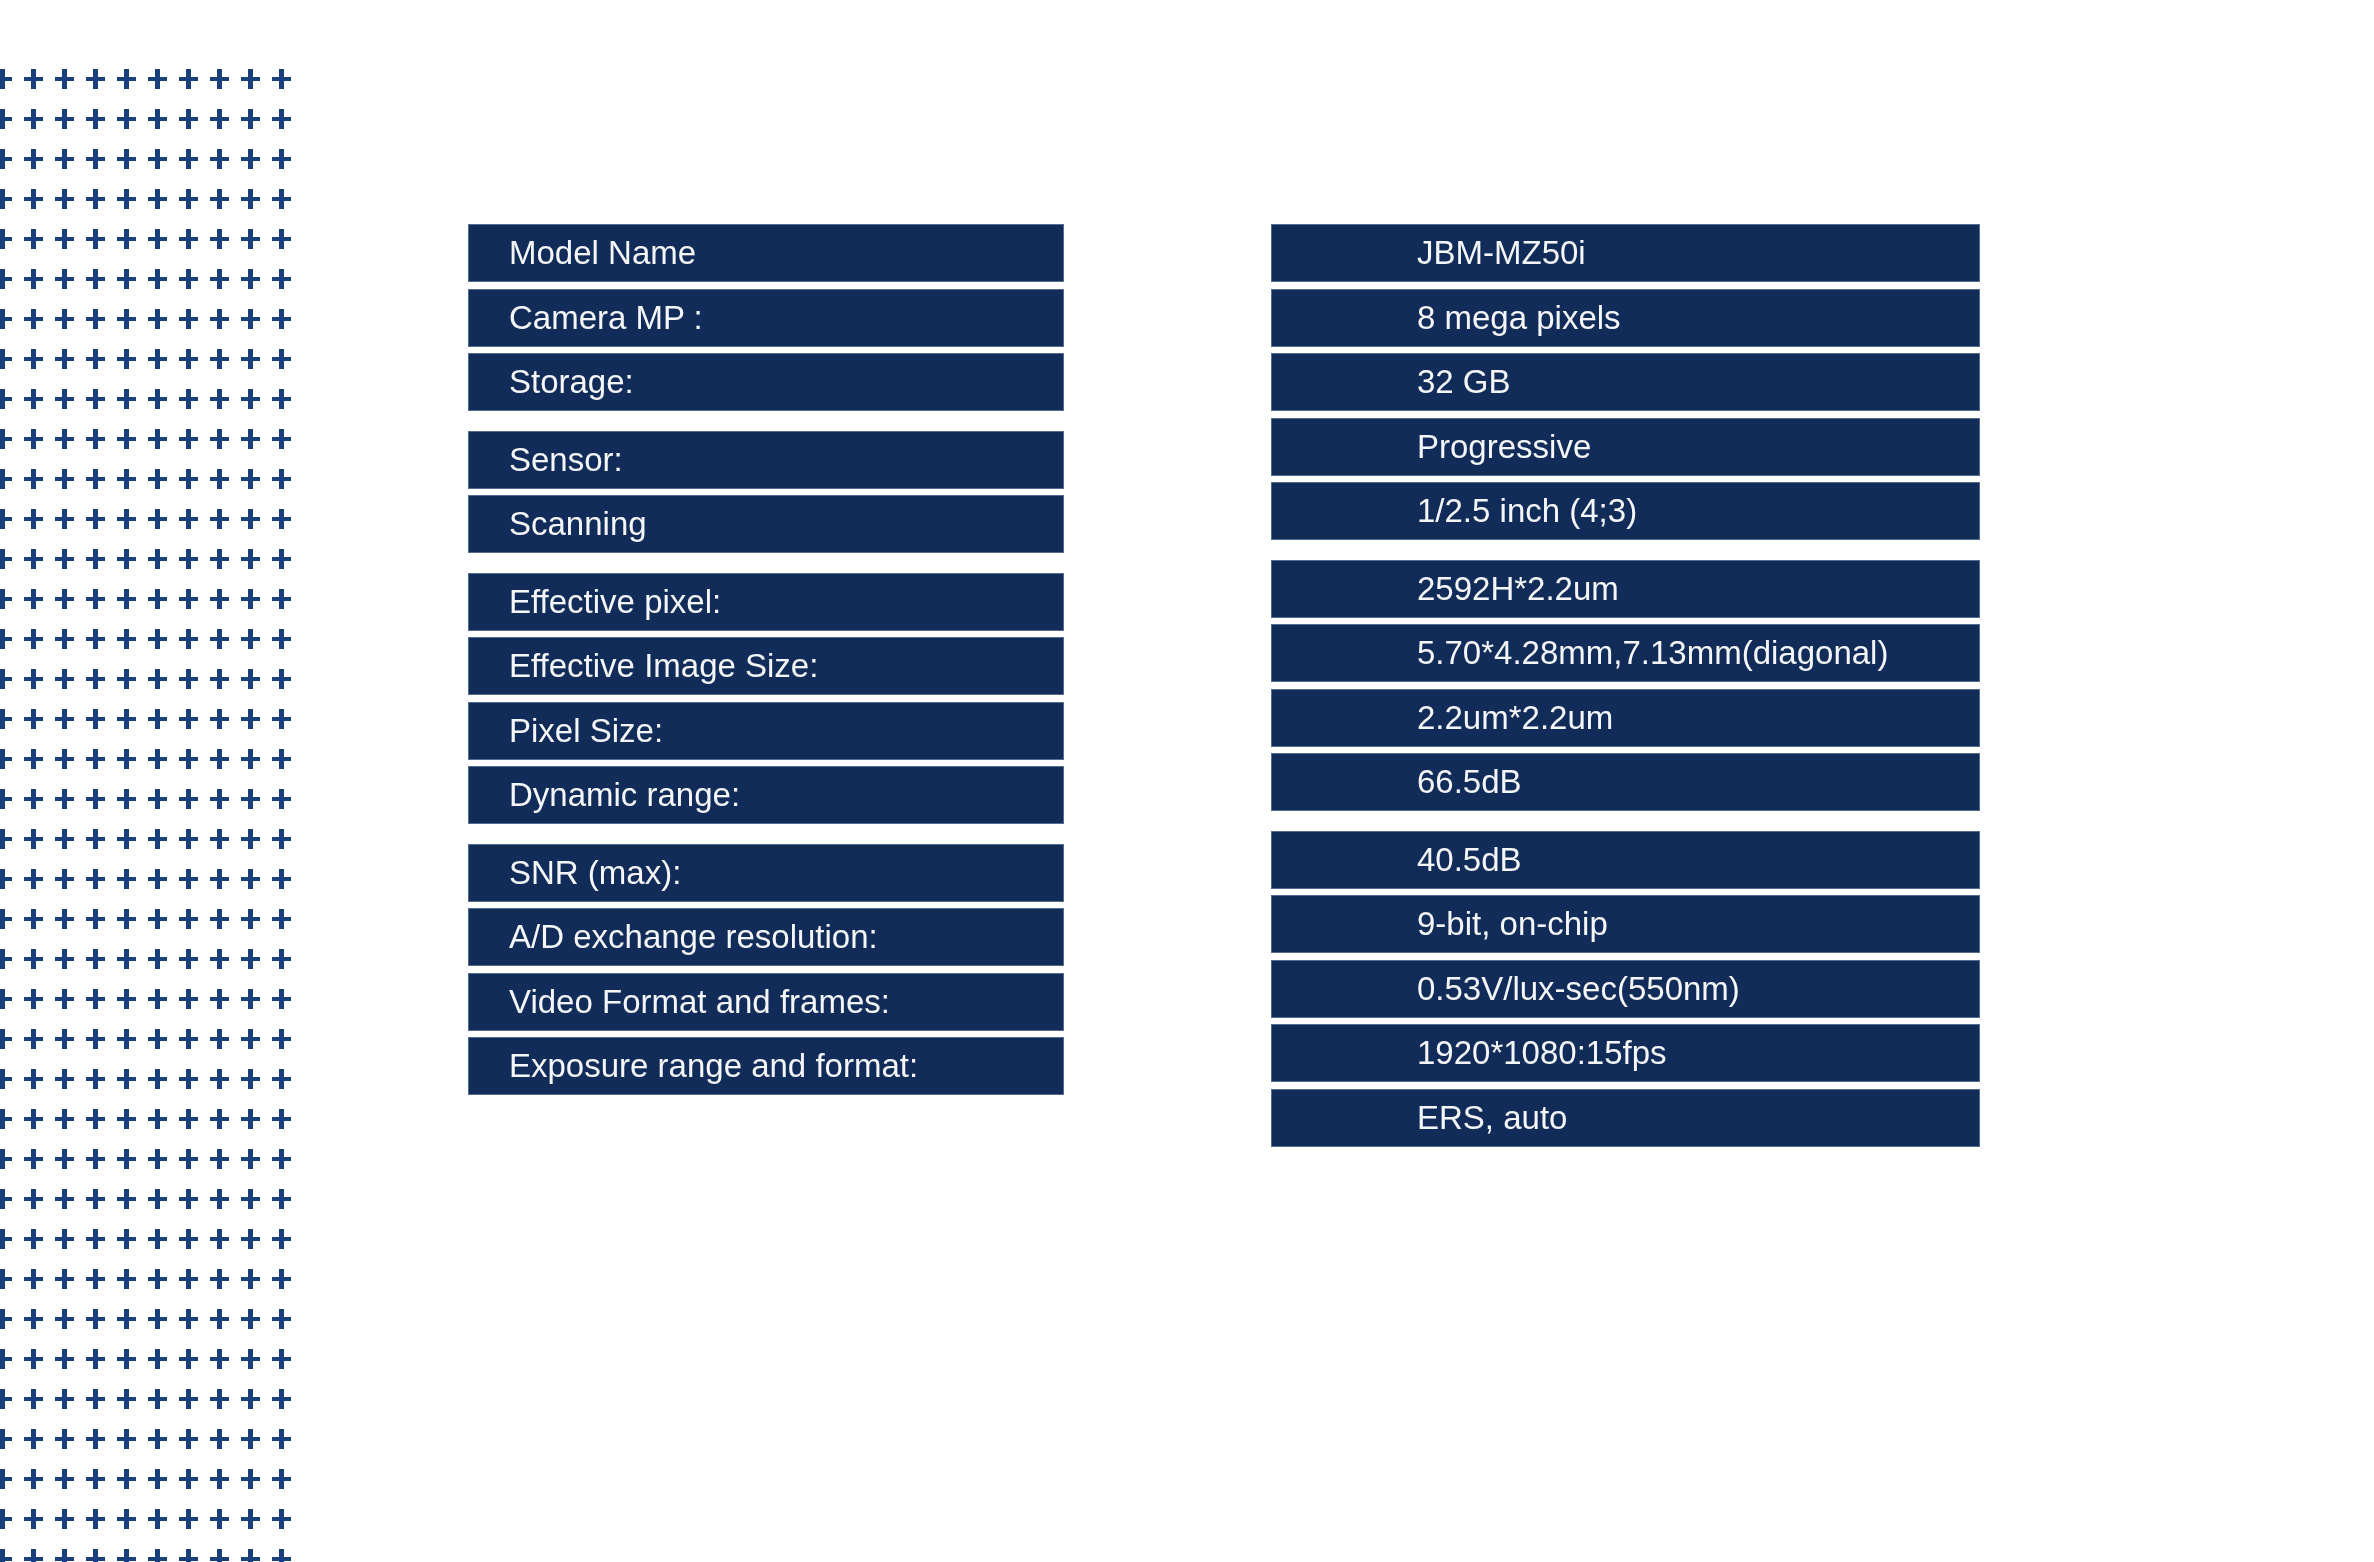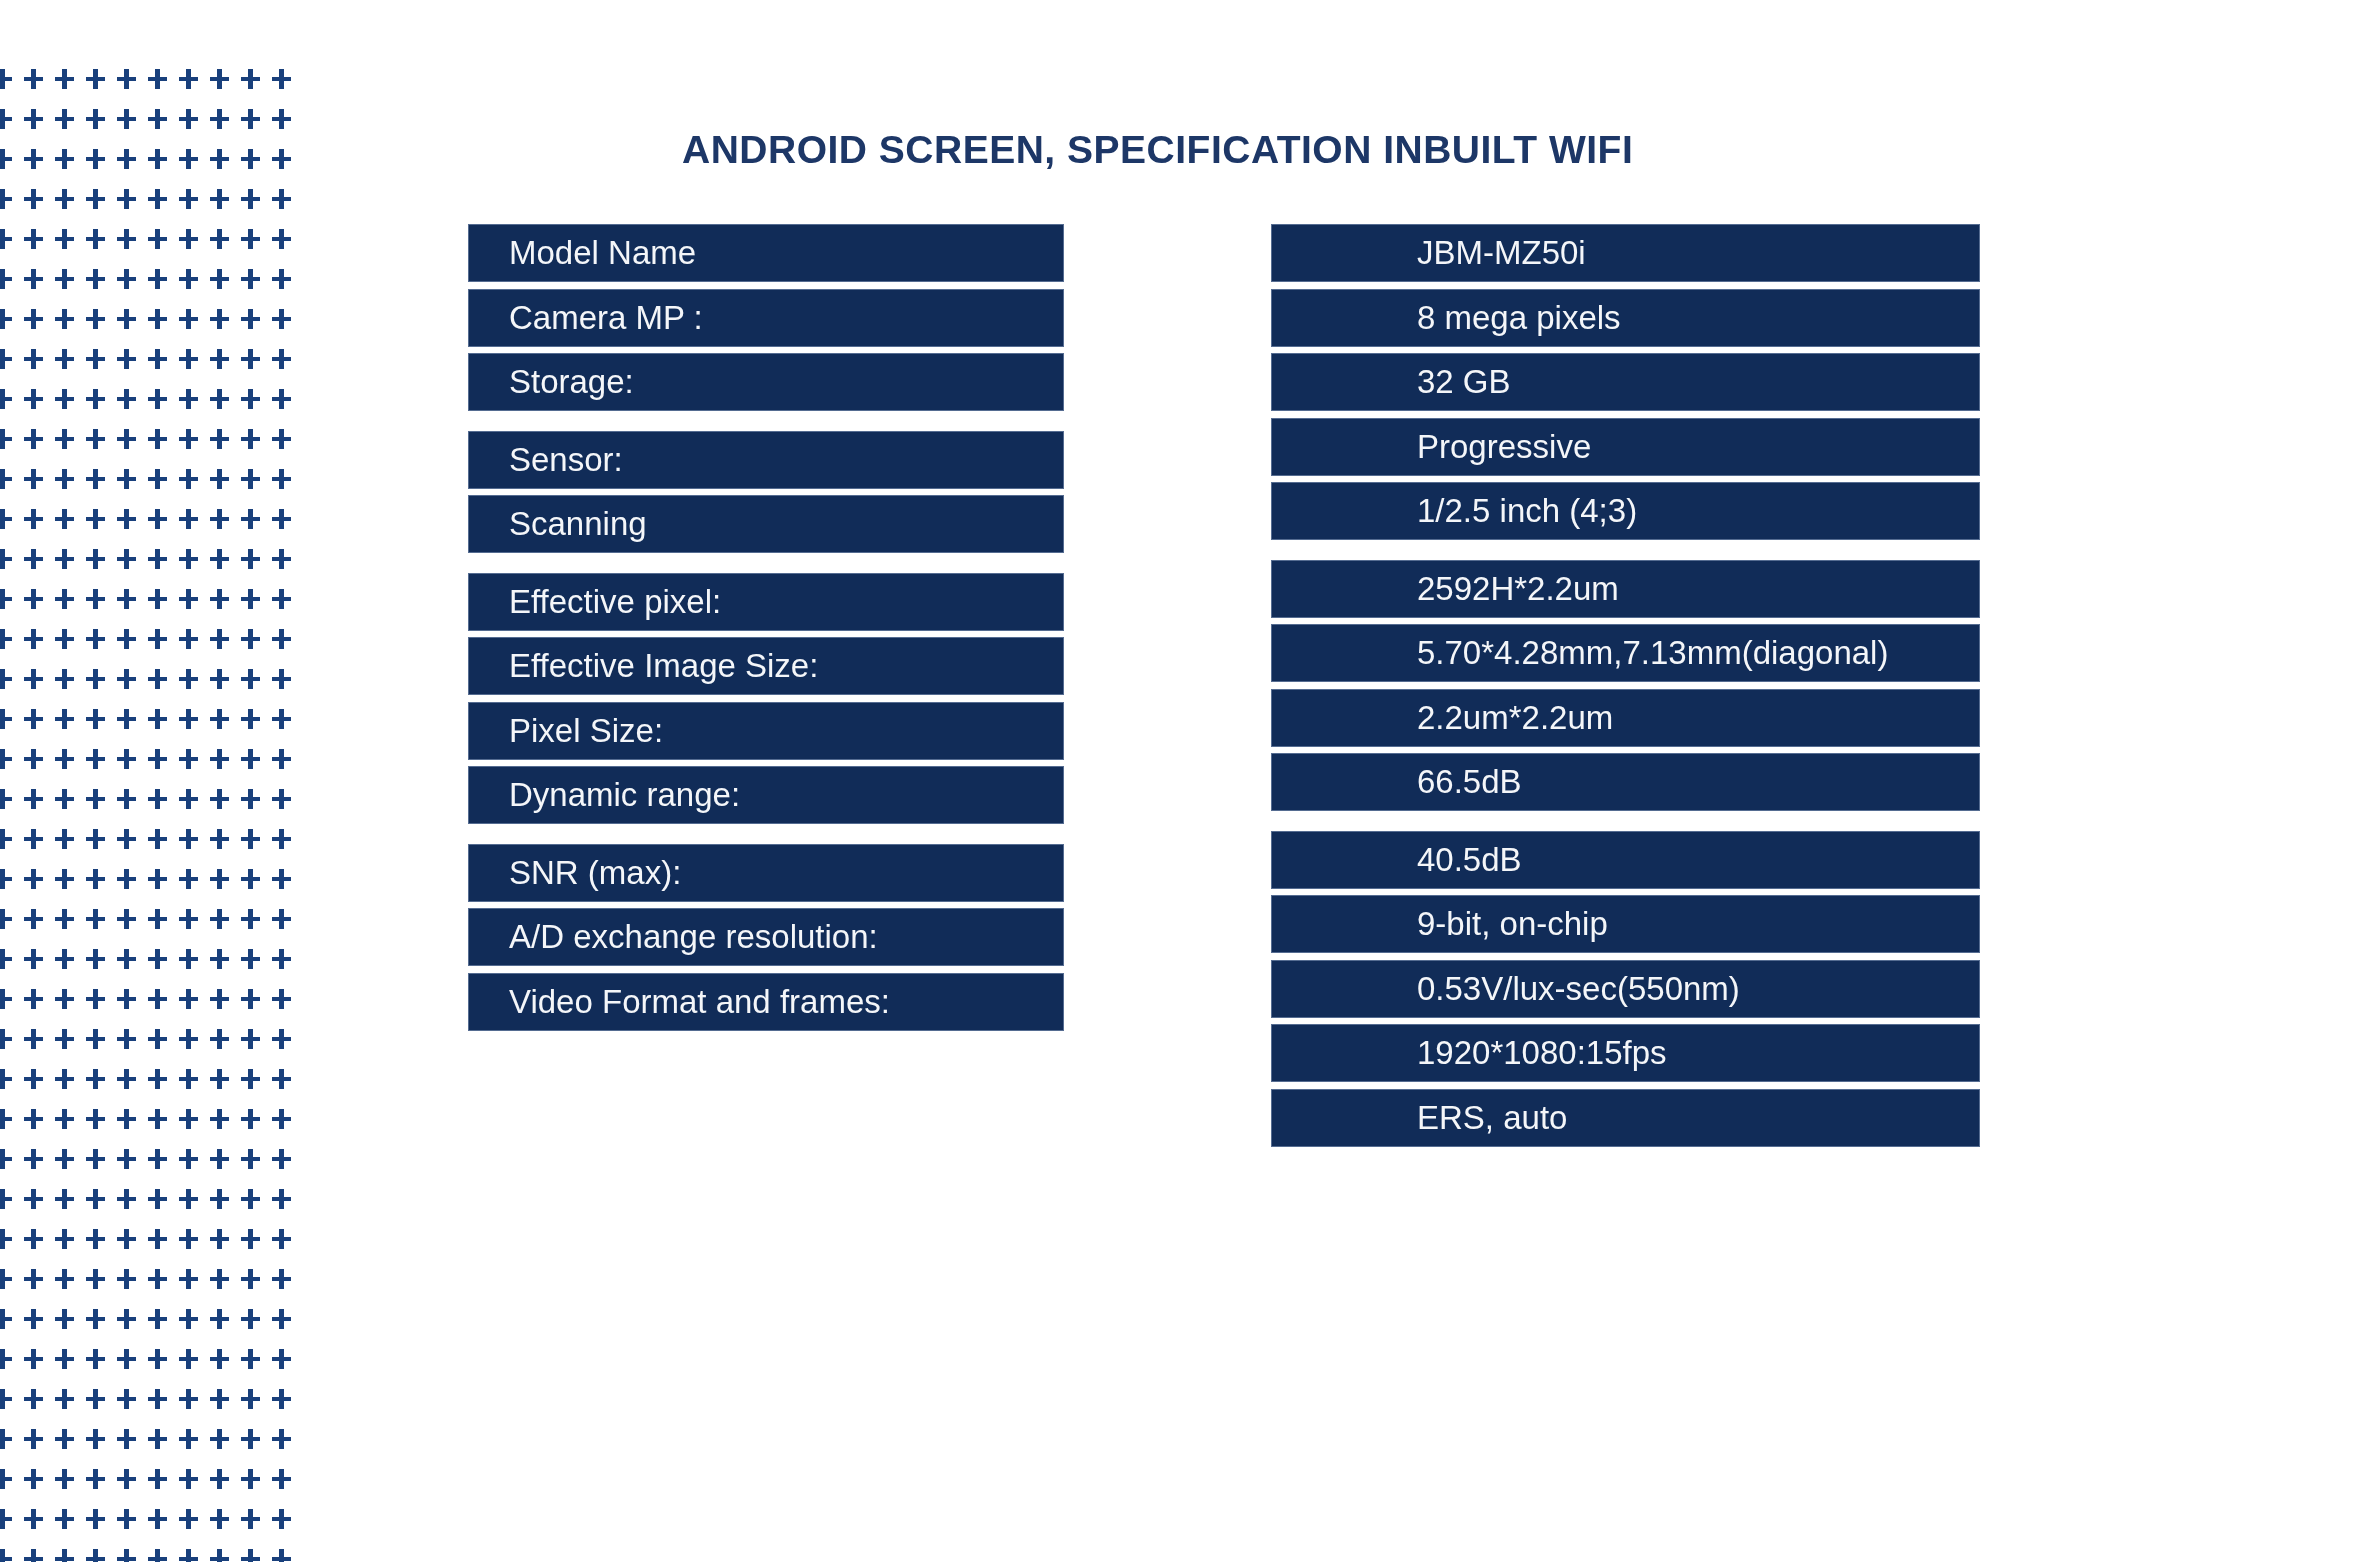--- a/index.html
+++ b/index.html
@@ -1213,35 +1213,35 @@
         <div class="plus"></div>
       </div>
       <div class="plus-cell">
         <div class="plus"></div>
       </div>
       <div class="plus-cell">
         <div class="plus"></div>
       </div>
     </div>
 
-  <div class="title">ANDROID SCREEN, SPECIFICATION INBUILT WIFI</div>
 
   <div class="col col-left">
       <div class="bar">Model Name</div>
       <div class="bar">Camera MP :</div>
       <div class="bar">Storage:</div>
       <div class="bar group-start">Sensor:</div>
       <div class="bar">Scanning</div>
       <div class="bar group-start">Effective pixel:</div>
       <div class="bar">Effective Image Size:</div>
       <div class="bar">Pixel Size:</div>
       <div class="bar">Dynamic range:</div>
       <div class="bar group-start">SNR (max):</div>
       <div class="bar">A/D exchange resolution:</div>
       <div class="bar">Video Format and frames:</div>
+      <div class="bar">Exposure range and format:</div>
     </div>
 
   <div class="col col-right">
       <div class="bar">JBM-MZ50i</div>
       <div class="bar">8 mega pixels</div>
       <div class="bar">32 GB</div>
       <div class="bar">Progressive</div>
       <div class="bar">1/2.5 inch (4;3)</div>
       <div class="bar group-start">2592H*2.2um</div>
       <div class="bar">5.70*4.28mm,7.13mm(diagonal)</div>

